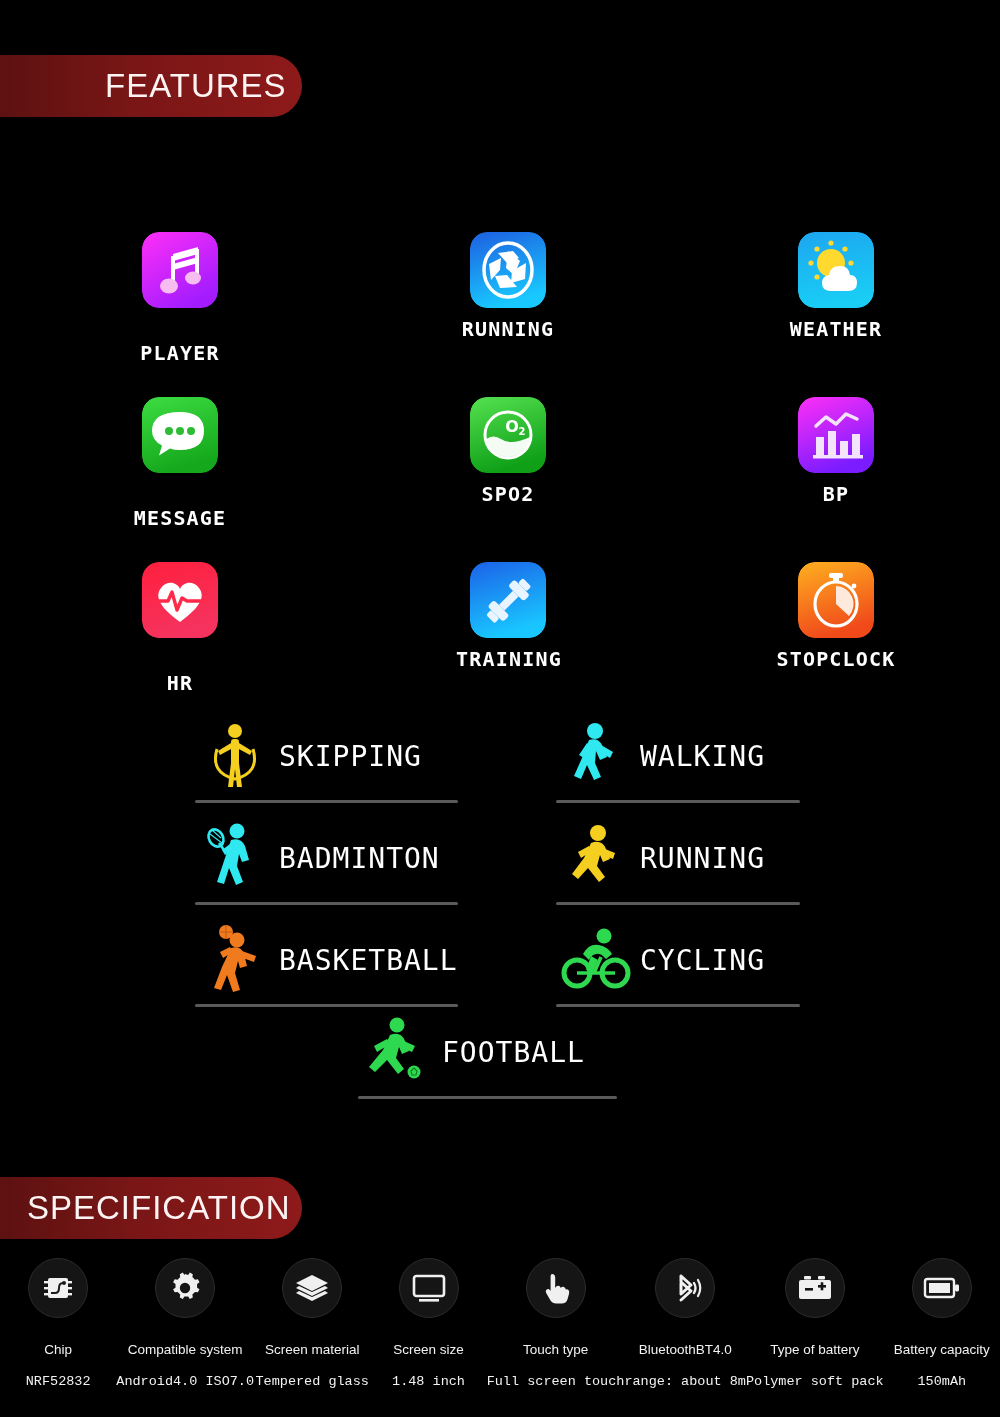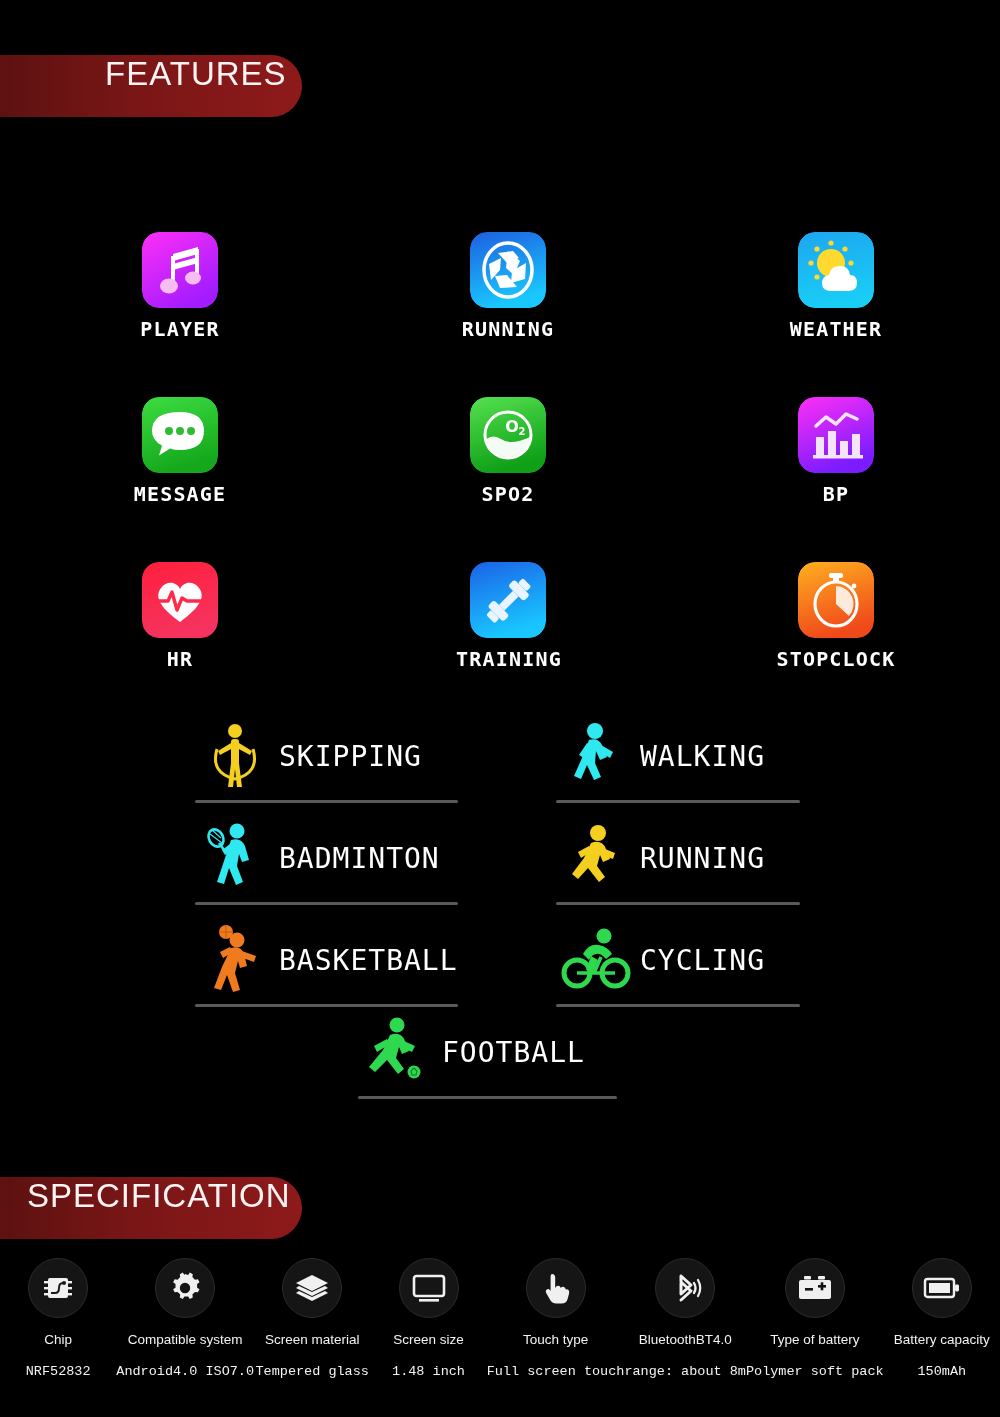--- a/index.html
+++ b/index.html
@@ -10,38 +10,38 @@
     overflow:hidden;position:relative;
   }
   .page{position:relative;width:1000px;height:1417px;background:#000;}
 
   
   .banner{
     position:absolute;left:0;
     height:62px;
     border-top-right-radius:31px;border-bottom-right-radius:31px;
     background:linear-gradient(90deg,#5d1111 0%,#7a1616 45%,#8e1a1a 100%);
-    display:flex;
+    display:flex;align-items:center;
     box-sizing:border-box;
   }
   .banner-text{
     color:#fdf3f3;
     font-size:33px;
     letter-spacing:1px;
     font-weight:400;
     white-space:nowrap;
   }
   #features-banner{top:55px;width:302px;padding-left:105px;}
   #spec-banner{top:1177px;width:302px;padding-left:27px;}
 
   
   .app-grid{position:absolute;left:0;top:232px;width:1000px;}
   .app-row{display:flex;height:165px;}
   .app-cell{flex:1;display:flex;flex-direction:column;align-items:center;}
-  .app-cell.c1{padding-left:16px;}
+  .app-cell.c1{padding-left:16px;gap:24px;}
   .app-icon{
     width:76px;height:76px;border-radius:17px;
     position:relative;overflow:hidden;
     display:flex;align-items:center;justify-content:center;
   }
   .app-label{
     margin-top:9px;color:#ffffff;font-size:20px;
     letter-spacing:1.2px;white-space:nowrap;
     font-family:"DejaVu Sans Mono", monospace;
     font-weight:700;
@@ -71,21 +71,21 @@
   .spec-circle{
     width:58px;height:58px;border-radius:50%;
     background:#151515;
     border:1px solid #2b2b2b;
     display:flex;align-items:center;justify-content:center;
   }
   .spec-l1,.spec-l2{
     color:#f2f2f2;font-size:13.5px;white-space:nowrap;
     font-family:"Liberation Sans", sans-serif;
   }
-  .spec-l1{margin-top:14px;}
+  .spec-l1{margin-top:24px;}
   .spec-l2{margin-top:17px;font-family:Liberation Mono, monospace;}
   svg{display:block;}
 </style>
 </head>
 <body>
 
 <div class="page">
 
   <div class="banner" id="features-banner">
     <span class="banner-text">FEATURES</span>

